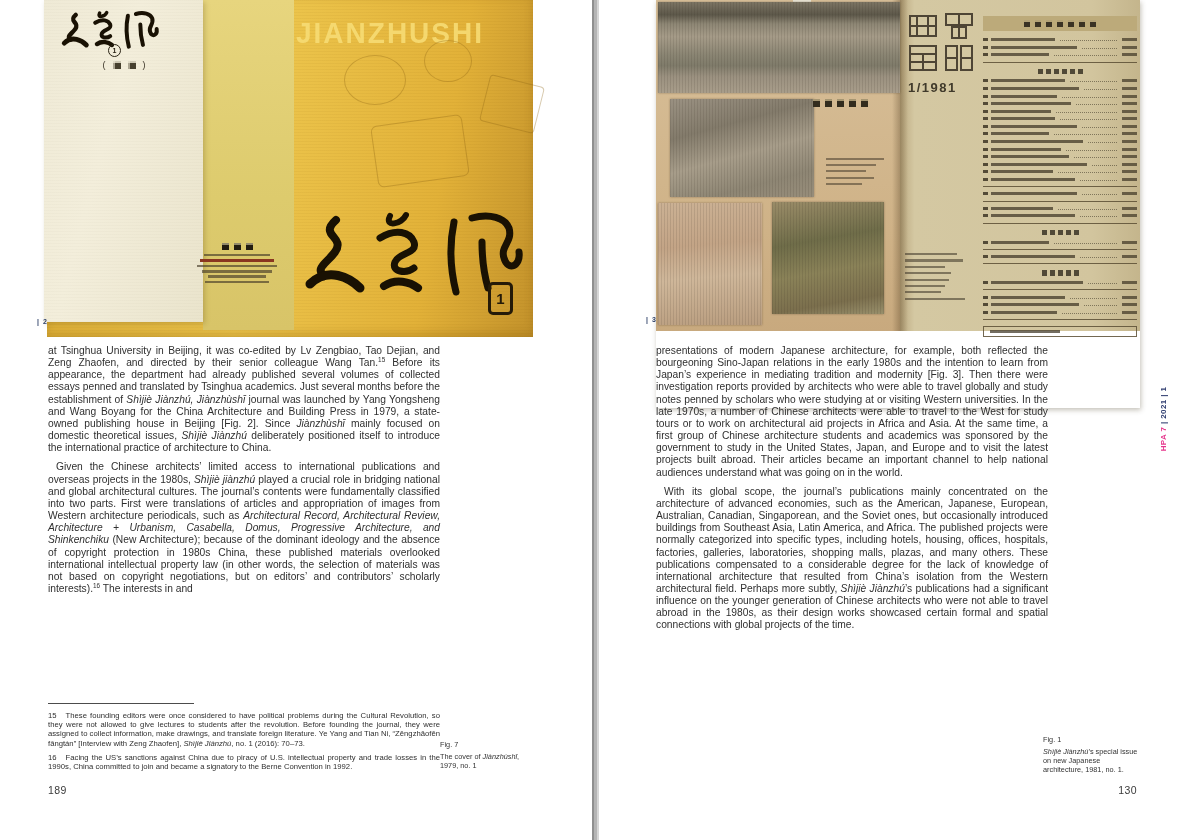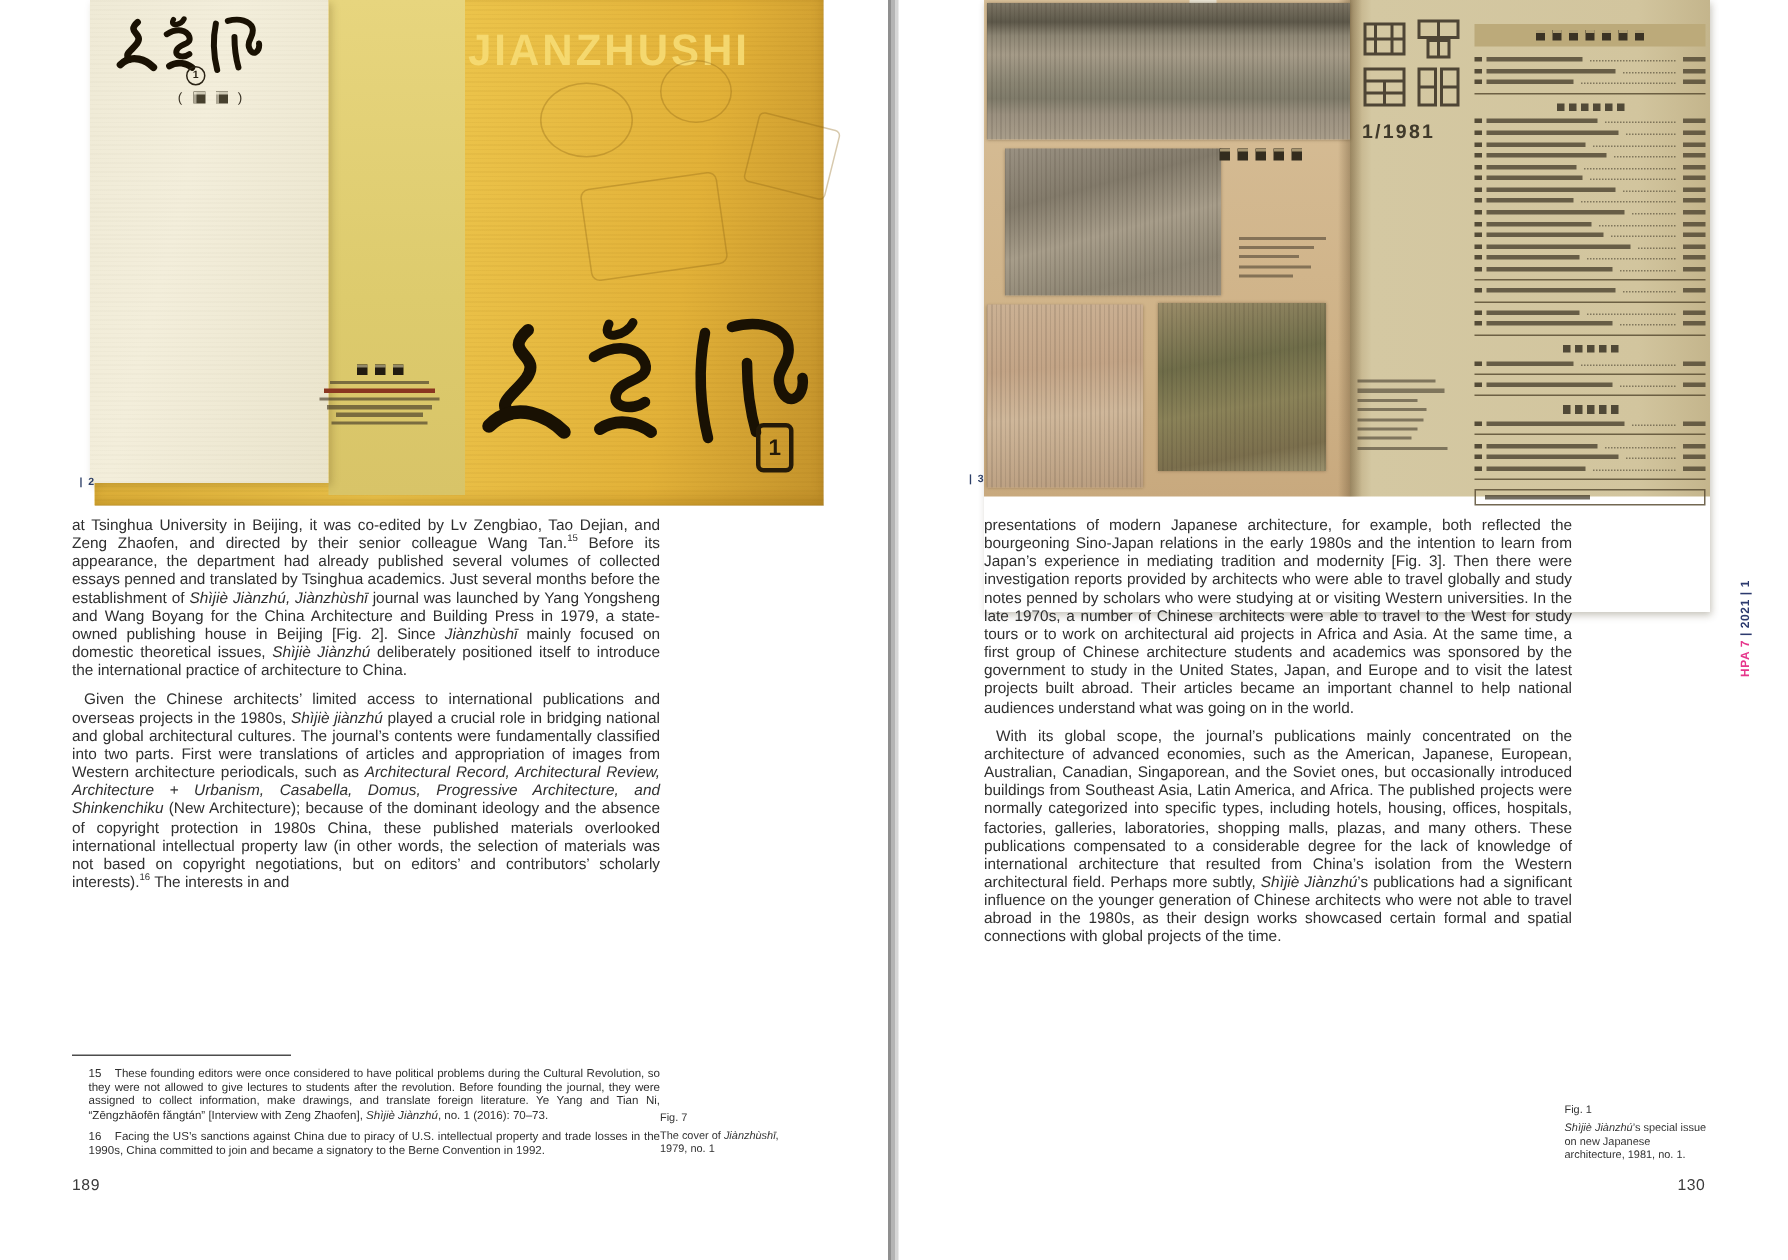--- a/index.html
+++ b/index.html
@@ -13,33 +13,33 @@
 
   
   .bodycol{width:392px;}
   .bodycol p{font-size:10.25px;line-height:12.15px;text-align:justify;margin:0 0 7px 0;}
   .bodycol p.ind{text-indent:8px;}
   .bodycol i{font-style:italic;}
   sup{font-size:6.4px;line-height:0;vertical-align:super;}
 
   .fnrule{left:48px;top:703px;width:146px;height:1px;background:#4c4c4c;}
   .footnotes{left:48px;top:711px;width:392px;}
-  .fn{font-size:7.7px;line-height:9.2px;text-align:justify;margin:0 0 5px 11px;}
+  .fn{font-size:7.7px;line-height:9.2px;text-align:justify;margin:0 0 5px 0;}
   .fn .no{padding-right:9px;}
 
   .pagenum{font-size:10.5px;letter-spacing:.4px;color:#3a3a3a;}
   .cap{font-size:7.3px;line-height:9.1px;color:#333;width:96px;}
   .cap .lbl{display:block;margin-bottom:3px;}
 
   
   .hpa{left:1120px;top:413px;width:90px;height:12px;transform:rotate(-90deg);
        font-size:8px;font-weight:bold;letter-spacing:.4px;white-space:nowrap;text-align:center;}
 
   
-  .fig2{left:60px;top:0;width:492px;height:338px;padding-left:21px;}
+  .fig2{left:44px;top:0;width:492px;height:338px;padding-left:21px;}
   .gold{left:3px;top:0;width:486px;height:337px;
         background:linear-gradient(100deg,#c79d30 0%,#e0b23a 10%,#ecc44b 45%,#e2b138 78%,#c3922b 100%);
         box-shadow:inset 0 -4px 8px rgba(120,80,0,.25);}
   .gold:after{content:"";position:absolute;inset:0;
         background:repeating-linear-gradient(0deg,rgba(120,80,0,.05) 0 1px,transparent 1px 3px);}
   .lightband{left:159px;top:0;width:91px;height:330px;
         background:linear-gradient(180deg,#e7d57e,#ddcb6d 60%,#d8c468);}
   .cream{left:0;top:0;width:159px;height:322px;
         background:linear-gradient(105deg,#efead6,#f3eedb 40%,#eae4cc);
         box-shadow:2px 2px 5px rgba(90,70,20,.25);}

